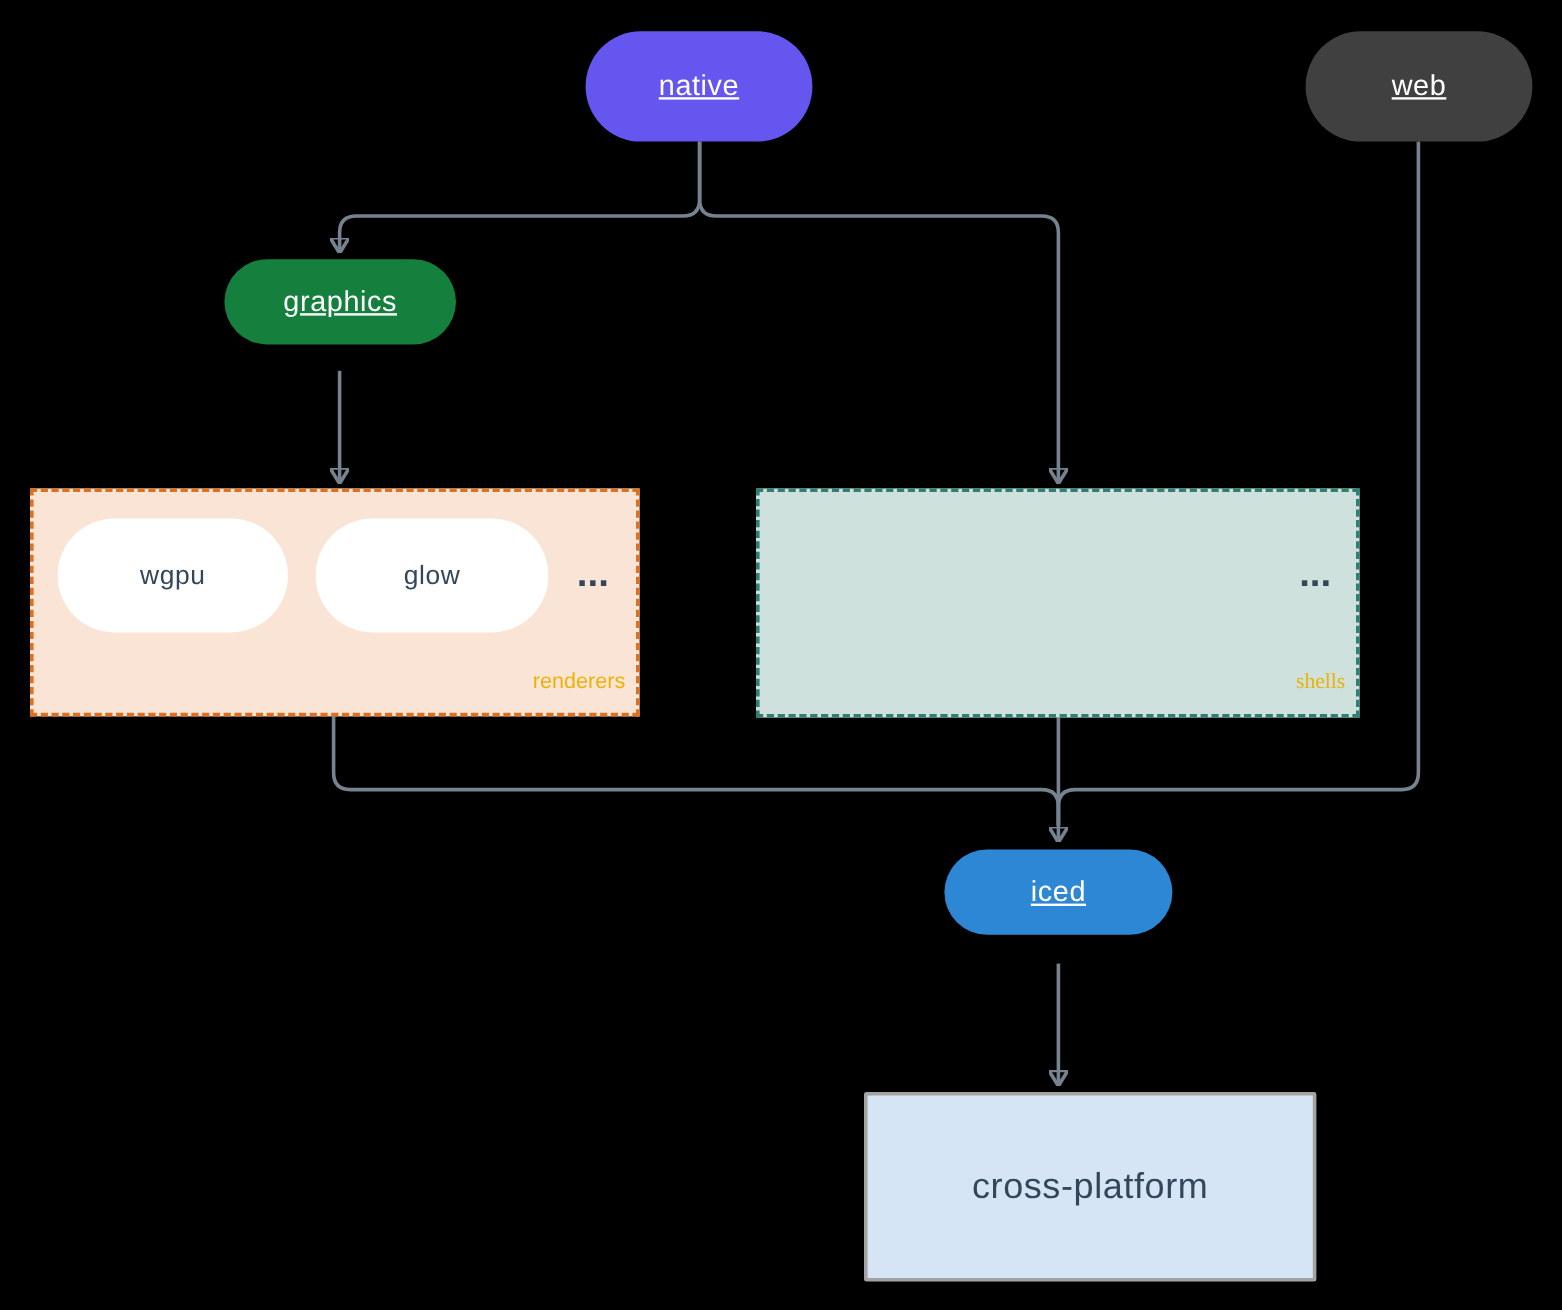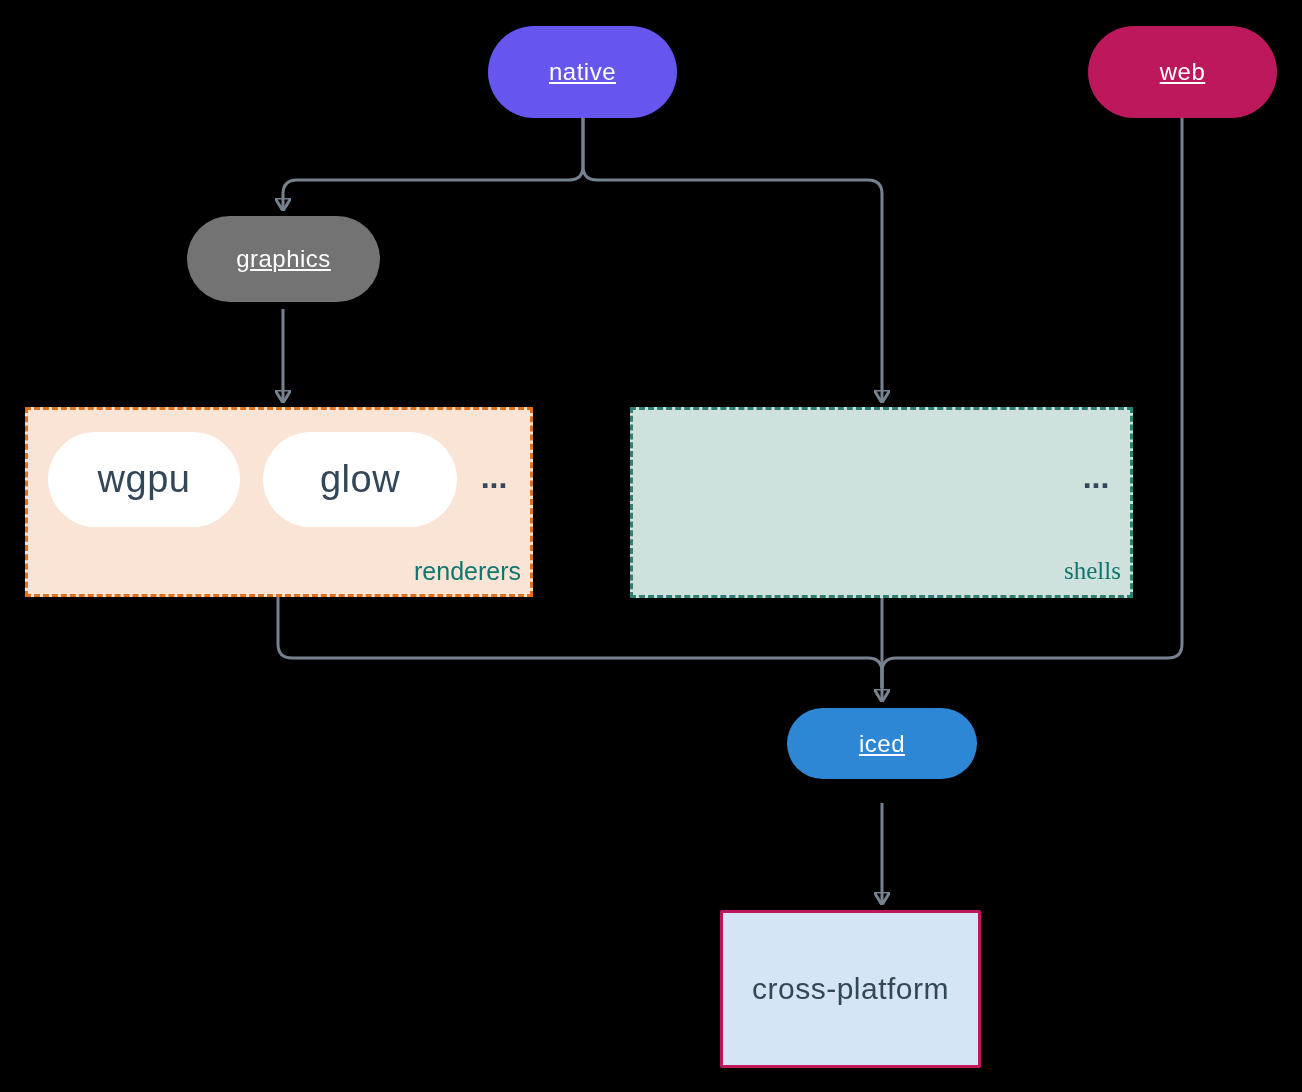--- a/index.html
+++ b/index.html
@@ -33,41 +33,41 @@
     display: flex;
     align-items: center;
     justify-content: center;
     border-radius: 48px;
     color: #FFFFFF;
     font-size: 24px;
     letter-spacing: 0.5px;
     text-decoration: underline;
   }
   #native   { left: 488px;  top: 26px;  width: 189px; height: 92px; background: #6456EE; }
-  #web      { left: 1088px; top: 26px;  width: 189px; height: 92px; background: #be185d; }
-  #graphics { left: 187px;  top: 216px; width: 193px; height: 86px; background: #737373; }
+  #web      { left: 1088px; top: 26px;  width: 189px; height: 92px; background: #404040; }
+  #graphics { left: 187px;  top: 216px; width: 193px; height: 71px; background: #15803d; }
   #iced     { left: 787px;  top: 708px; width: 190px; height: 71px; background: #2E87D5; }
 
   .group {
     position: absolute;
     box-sizing: border-box;
     border: 3px dashed;
   }
   #renderers-box { left: 25px;  top: 407px; width: 508px; height: 190px; background: #FAE4D6; border-color: #DF701E; }
   #shells-box    { left: 630px; top: 407px; width: 503px; height: 191px; background: #CFE1DC; border-color: #2E7F74; }
 
   .white-pill {
     position: absolute;
     background: #FFFFFF;
     border-radius: 48px;
     color: #33475B;
     display: flex;
     align-items: center;
     justify-content: center;
-    font-size: 38px;
+    font-size: 22px;
     letter-spacing: 0.5px;
   }
   #wgpu   { left: 48px;   top: 432px; width: 192px; height: 95px; }
   #glow   { left: 263px;  top: 432px; width: 194px; height: 95px; text-align: right; }
   #winit  { left: 655px;  top: 432px; width: 195px; height: 95px; }
   #glutin { left: 868px;  top: 432px; width: 194px; height: 95px; }
 
   .dots {
     position: absolute;
     color: #33475B;
@@ -75,33 +75,33 @@
     font-weight: 700;
     display: flex;
     align-items: center;
     justify-content: center;
   }
   #renderers-dots { left: 468px;  top: 430px; width: 52px; height: 95px; }
   #shells-dots    { left: 1070px; top: 430px; width: 52px; height: 95px; }
 
   .group-label {
     position: absolute;
-    color: #0f766e;
-    font-size: 25px;
+    color: #eab308;
+    font-size: 18px;
   }
   #renderers-label { right: 781px; top: 557px; }
   #shells-label    { right: 181px; top: 557px; font-family: Liberation Serif, serif; }
 
   #app-box {
     position: absolute;
     left: 720px; top: 910px;
-    width: 261px; height: 158px;
+    width: 377px; height: 158px;
     box-sizing: border-box;
     background: #D5E5F6;
-    border: 3px solid #be185d;
+    border: 3px solid #a3a3a3;
     border-radius: 2px;
     display: flex;
     flex-direction: column;
     align-items: center;
     justify-content: center;
     color: #33475B;
     font-size: 30px;
     line-height: 46px;
     letter-spacing: 0.5px;
     text-align: center;

